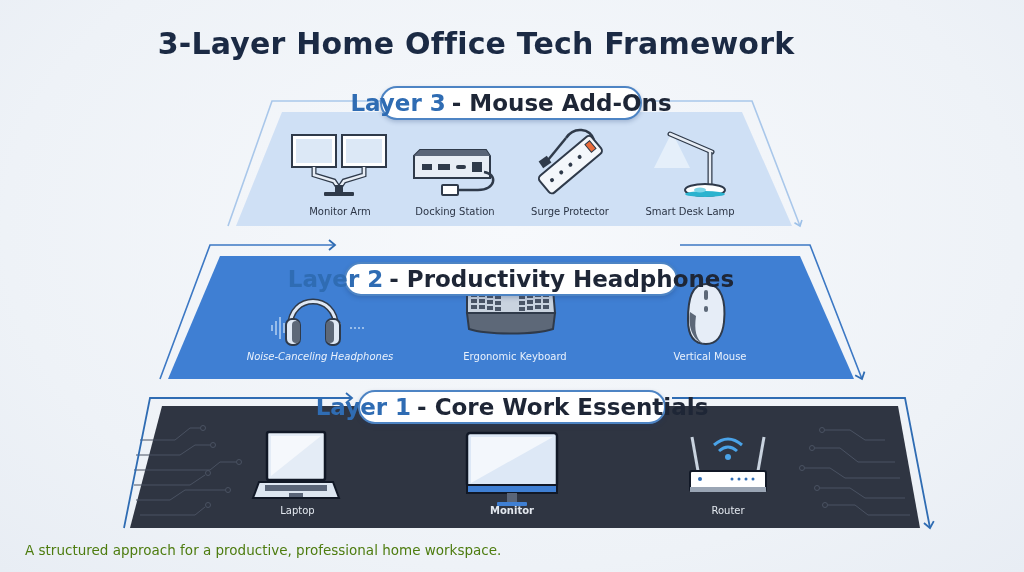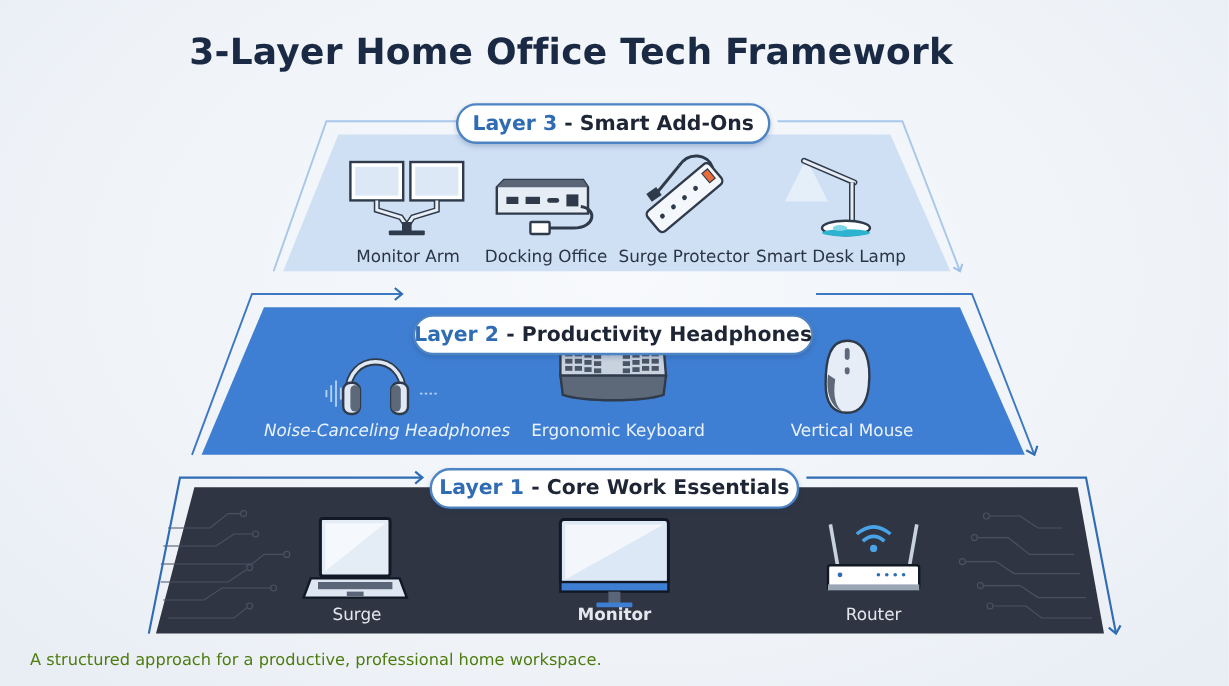--- a/index.html
+++ b/index.html
@@ -11,26 +11,26 @@
   .title {
     position:absolute; left:0; width:952px; top:26px; text-align:center;
     font-size:30px; font-weight:bold; color:#1b2a44; letter-spacing:0.2px;
     font-family: "DejaVu Sans", sans-serif;
   }
   svg.diagram { position:absolute; left:0; top:0; }
   .pill {
     position:absolute; height:34px; border-radius:18px; background:#ffffff;
     border:2px solid #4d84c4; box-shadow: 0 2px 4px rgba(30,60,110,0.25);
     display:flex; align-items:center; justify-content:center;
-    font-family:"DejaVu Sans", sans-serif; font-weight:bold; font-size:17px; color:#1e2636;
+    font-family:"DejaVu Sans", sans-serif; font-weight:bold; font-size:23px; color:#1e2636;
     white-space:nowrap; box-sizing:border-box;
   }
   .pill .num { color:#2f6cb3; margin-right:6px; }
   .label {
-    position:absolute; text-align:center; font-size:14px; white-space:nowrap;
+    position:absolute; text-align:center; font-size:10px; white-space:nowrap;
     font-family:"DejaVu Sans", sans-serif;
   }
   .l3 .label { color:#2b3445; }
   .l2 .label { color:#e9f1fc; }
   .l1 .label { color:#e3e8ef; }
   .footer {
     position:absolute; left:0; width:1024px; top:542px; text-align:left;
     font-size:13.5px; color:#4d7c0f; font-family:"DejaVu Sans", sans-serif;padding-left:25px;
   }
 </style>
@@ -229,43 +229,43 @@
     <circle cx="12" cy="46" r="2" fill="#2f6cb3"></circle>
     <circle cx="44" cy="46" r="1.5" fill="#2f6cb3"></circle>
       <circle cx="51" cy="46" r="1.5" fill="#2f6cb3"></circle>
       <circle cx="58" cy="46" r="1.5" fill="#2f6cb3"></circle>
       <circle cx="65" cy="46" r="1.5" fill="#2f6cb3"></circle>
   </g>
 </svg>
 
 <div class="pill" style="left:380px; top:86px; width:262px;">
   <span class="num">Layer 3</span>
-  <span> - Smart Add-Ons</span>
+  <span> - Mouse Add-Ons</span>
 </div>
 <div class="pill" style="left:344px; top:239px; width:334px;margin-top:23px;">
   <span class="num">Layer 2</span>
   <span> - Productivity Headphones</span>
 </div>
 <div class="pill" style="left:358px; top:390px; width:308px;">
   <span class="num">Layer 1</span>
   <span> - Core Work Essentials</span>
 </div>
 
 <div class="l3">
   <div class="label" style="left:290px; top:206px; width:100px;">Monitor Arm</div>
-  <div class="label" style="left:400px; top:206px; width:110px;">Docking Office</div>
+  <div class="label" style="left:400px; top:206px; width:110px;">Docking Station</div>
   <div class="label" style="left:515px; top:206px; width:110px;">Surge Protector</div>
   <div class="label" style="left:630px; top:206px; width:120px;">Smart Desk Lamp</div>
 </div>
 
 <div class="l2">
   <div class="label" style="left:220px; top:351px; width:200px;font-style:italic;">Noise-Canceling Headphones</div>
   <div class="label" style="left:440px; top:351px; width:150px;">Ergonomic Keyboard</div>
   <div class="label" style="left:650px; top:351px; width:120px;">Vertical Mouse</div>
 </div>
 
 <div class="l1">
-  <div class="label" style="left:250px; top:505px; width:95px;">Surge</div>
+  <div class="label" style="left:250px; top:505px; width:95px;">Laptop</div>
   <div class="label" style="left:462px; top:505px; width:100px;font-weight:bold;">Monitor</div>
   <div class="label" style="left:678px; top:505px; width:100px;">Router</div>
 </div>
 
 <div class="footer">A structured approach for a productive, professional home workspace.</div>
 
 </body></html>

